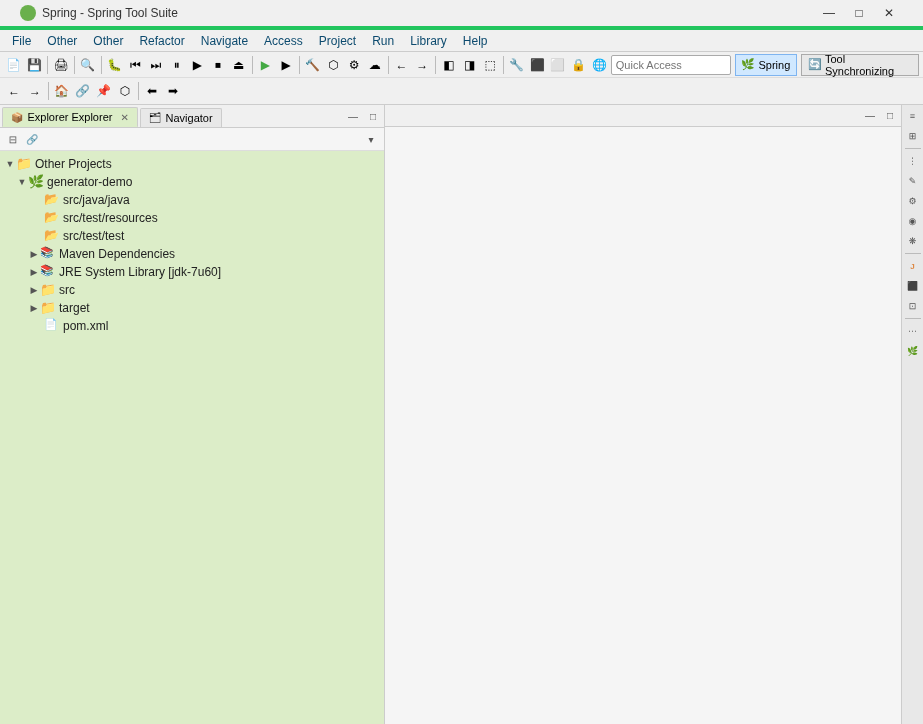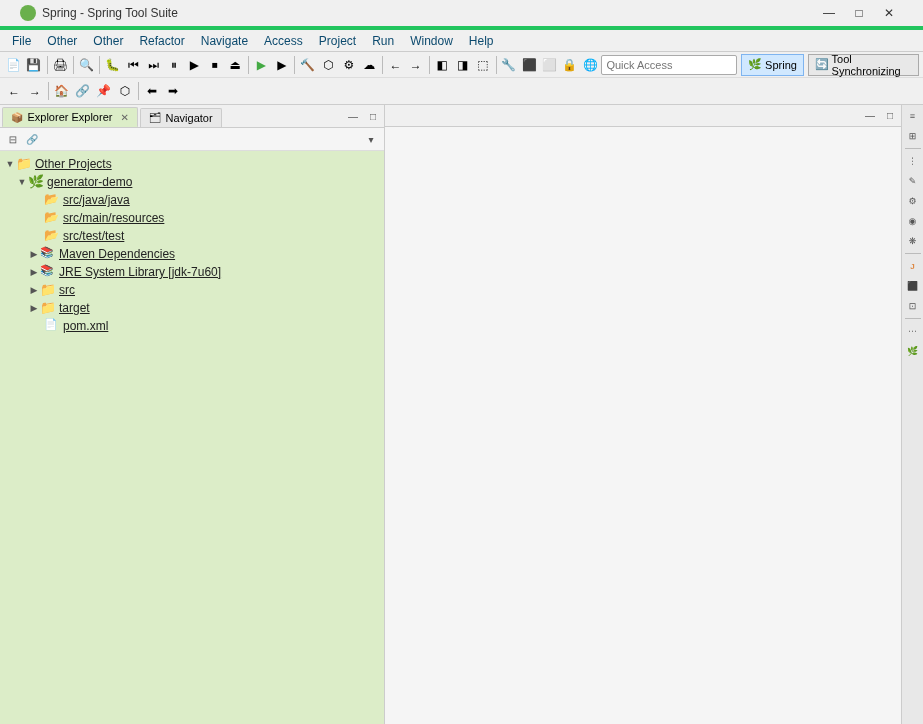--- a/index.html
+++ b/index.html
@@ -14,21 +14,21 @@
 
     
     .menu-bar { background: #f0f0f0; height: 22px; display: flex; align-items: center; padding: 0 4px; border-bottom: 1px solid #ccc; }
     .menu-item { padding: 2px 8px; cursor: pointer; font-size: 12px; color: #0c4a6e; }
 
     
     .toolbar-area { background: #f0f0f0; border-bottom: 1px solid #ccc; }
 
     
     .quick-access-area { margin-left: auto; display: flex; align-items: center; gap: 4px; }
-    .quick-access-input { border: 1px solid #aaa; background: white; height: 20px; width: 136px; padding: 0 4px; font-size: 11px; border-radius: 2px; }
+    .quick-access-input { border: 1px solid #aaa; background: white; height: 20px; width: 120px; padding: 0 4px; font-size: 11px; border-radius: 2px; }
     .perspective-btn { border: 1px solid #aaa; background: #e8e8e8; padding: 2px 6px; font-size: 11px; cursor: pointer; display: flex; align-items: center; gap: 3px; height: 22px; }
     .perspective-btn.active { background: #d0e8ff; border-color: #7eb4f0; }
     .spring-leaf { color: #6ab04c; font-weight: bold; }
 
     
     .main-layout { display: flex; height: calc(724px - 30px - 22px - 52px); }
 
     
     .panel { display: flex; flex-direction: column; width: 385px; min-width: 385px; border-right: 1px solid #ccc; }
     .panel-tabs { display: flex; background: #f0f0f0; border-bottom: 1px solid #ccc; align-items: center; padding: 2px 2px 0 2px; }
@@ -42,21 +42,21 @@
     .panel-toolbar-left { display: flex; gap: 2px; }
     .panel-toolbar-right { display: flex; gap: 2px; }
     .panel-tool-btn { width: 18px; height: 18px; border: 1px solid transparent; background: transparent; cursor: pointer; display: flex; align-items: center; justify-content: center; font-size: 10px; color: #555; border-radius: 2px; }
 
     
     .tree-container { flex: 1; background: #dcedc8; overflow: auto; padding: 4px 0; }
     .tree-item { display: flex; align-items: center; padding: 1px 0; cursor: pointer; white-space: nowrap; }
     .tree-indent { display: inline-block; }
     .tree-arrow { display: inline-block; width: 12px; font-size: 9px; color: #555; text-align: center; }
     .tree-icon { display: inline-block; width: 16px; height: 16px; margin-right: 3px; }
-    .tree-label { font-size: 12px; color: #222; text-decoration: underline; }
+    .tree-label { font-size: 12px; color: #222; }
 
     
     .content-area { flex: 1; background: #f5f5f5; position: relative; }
     .content-panel-header { display: flex; align-items: center; padding: 2px; background: #f0f0f0; border-bottom: 1px solid #ccc; justify-content: space-between; height: 22px; }
     .content-body { background: #f5f5f5; flex: 1; }
 
     
     .right-sidebar { width: 22px; background: #e8e8e8; border-left: 1px solid #ccc; display: flex; flex-direction: column; align-items: center; padding: 2px 0; gap: 2px; overflow: hidden; }
     .right-side-btn { width: 18px; height: 18px; border: 1px solid transparent; background: transparent; cursor: pointer; display: flex; align-items: center; justify-content: center; font-size: 9px; color: #555; border-radius: 2px; }
     .right-side-sep { width: 16px; height: 1px; background: #bbb; margin: 1px 0; }
@@ -91,21 +91,21 @@
 
 <div class="menu-bar">
   <span class="menu-item">File</span>
   <span class="menu-item">Other</span>
   <span class="menu-item">Other</span>
   <span class="menu-item">Refactor</span>
   <span class="menu-item">Navigate</span>
   <span class="menu-item">Access</span>
   <span class="menu-item">Project</span>
   <span class="menu-item">Run</span>
-  <span class="menu-item">Window</span>
+  <span class="menu-item">Library</span>
   <span class="menu-item">Help</span>
 </div>
 
 <div class="toolbar-area">
   <div class="toolbar-row-1">
 
     <div class="ti">📄</div>
     <div class="ti">💾</div>
     <div class="tsep"></div>
     <div class="ti">🖨</div>
@@ -218,21 +218,21 @@
         <span class="tree-indent" style="width:32px;"></span>
         <span class="tree-arrow" style="visibility:hidden;">▶</span>
         <span class="tree-icon icon-src-folder">📂</span>
         <span class="tree-label">src/java/java</span>
       </div>
 
       <div class="tree-item">
         <span class="tree-indent" style="width:32px;"></span>
         <span class="tree-arrow" style="visibility:hidden;">▶</span>
         <span class="tree-icon icon-src-folder">📂</span>
-        <span class="tree-label">src/main/resources</span>
+        <span class="tree-label">src/test/resources</span>
       </div>
 
       <div class="tree-item">
         <span class="tree-indent" style="width:32px;"></span>
         <span class="tree-arrow" style="visibility:hidden;">▶</span>
         <span class="tree-icon icon-src-folder">📂</span>
         <span class="tree-label">src/test/test</span>
       </div>
 
       <div class="tree-item">

